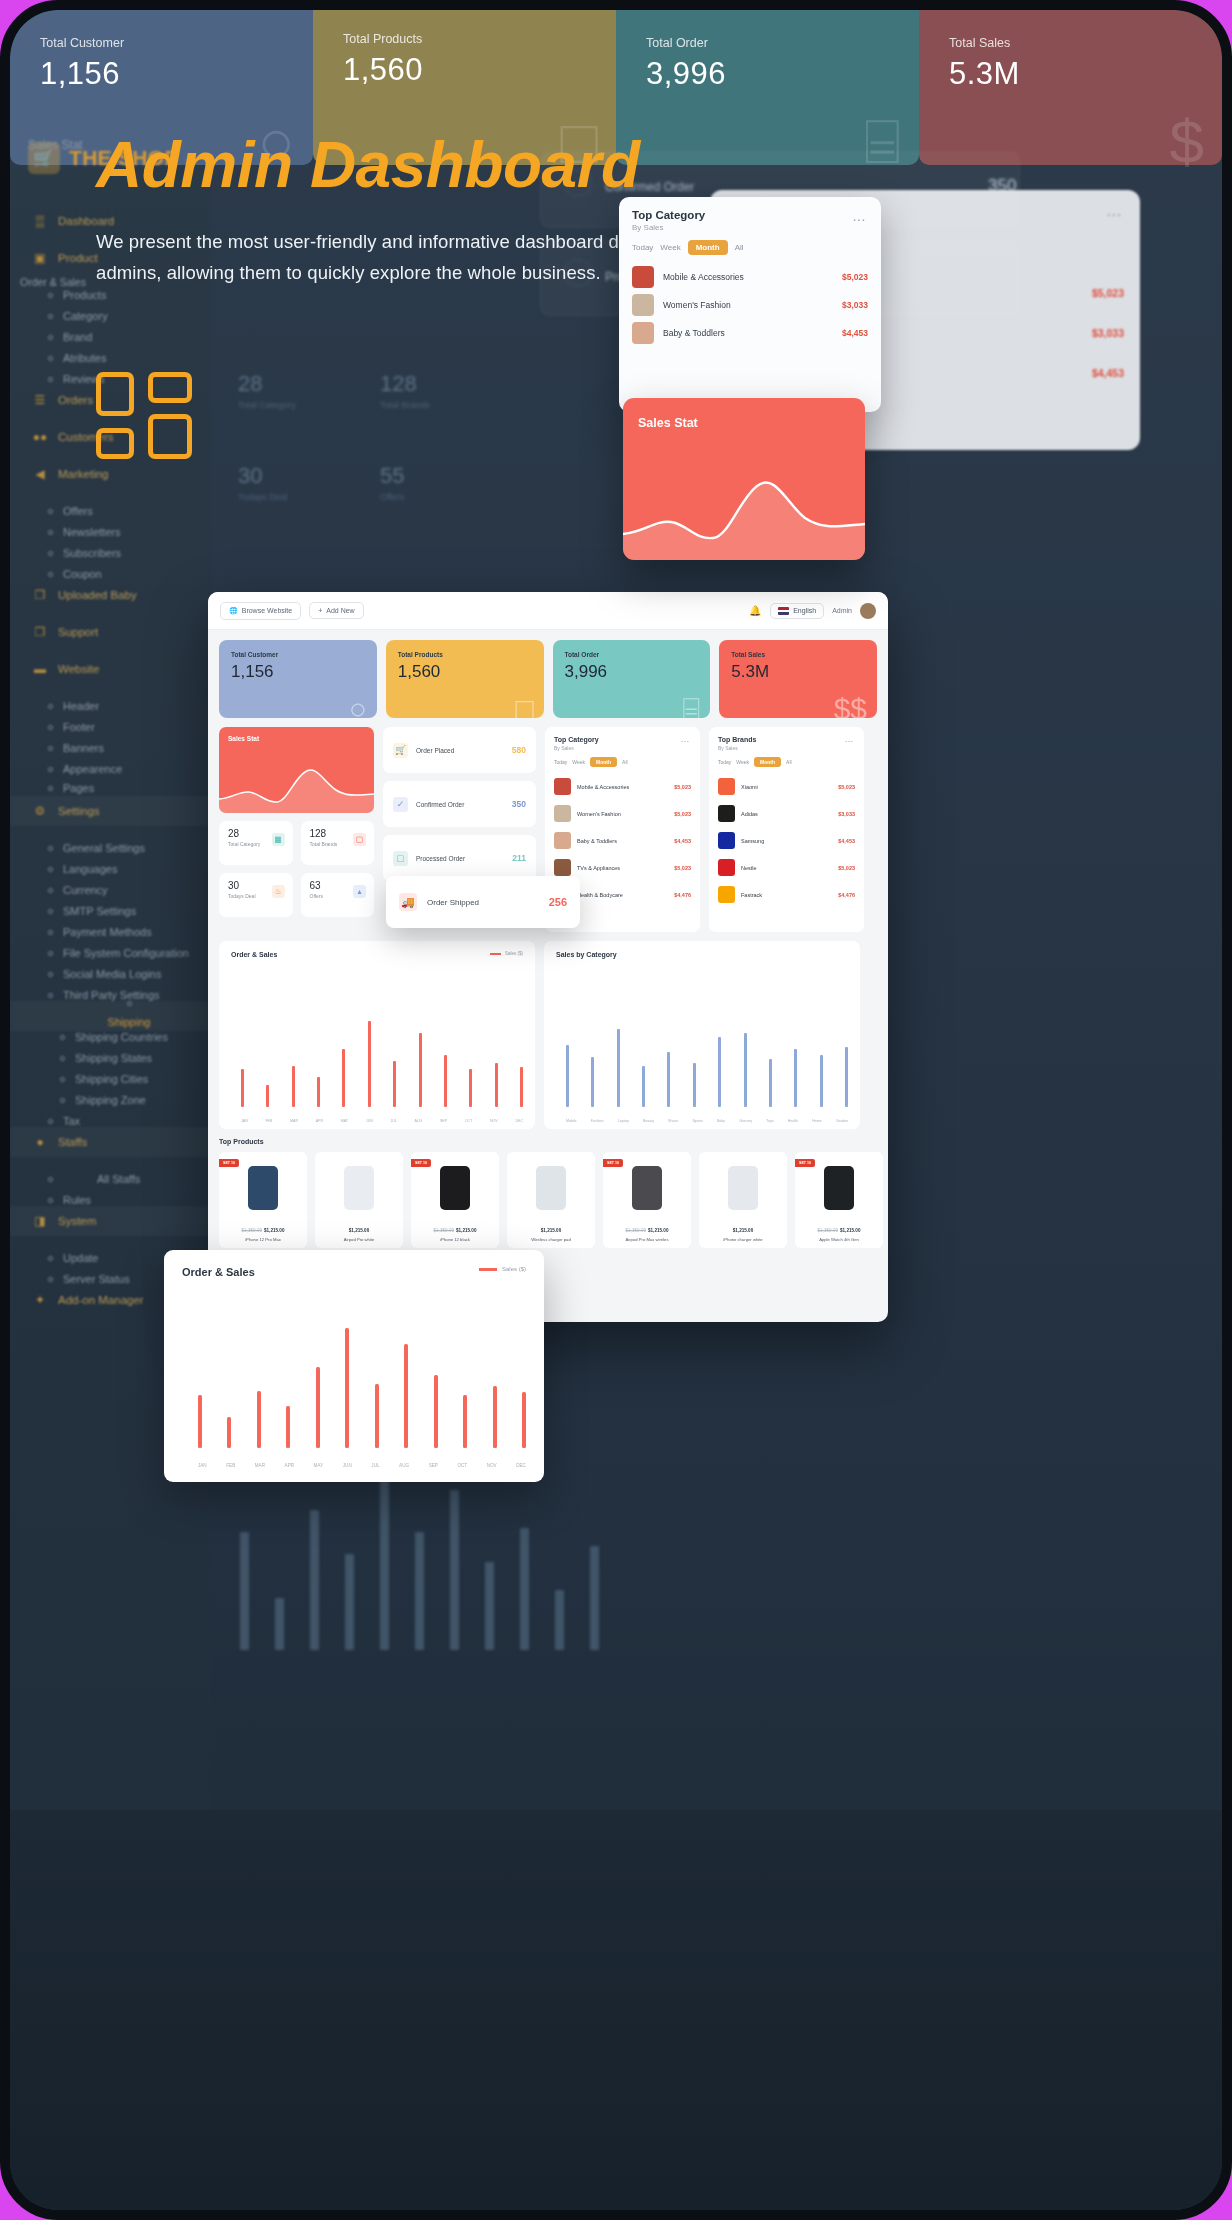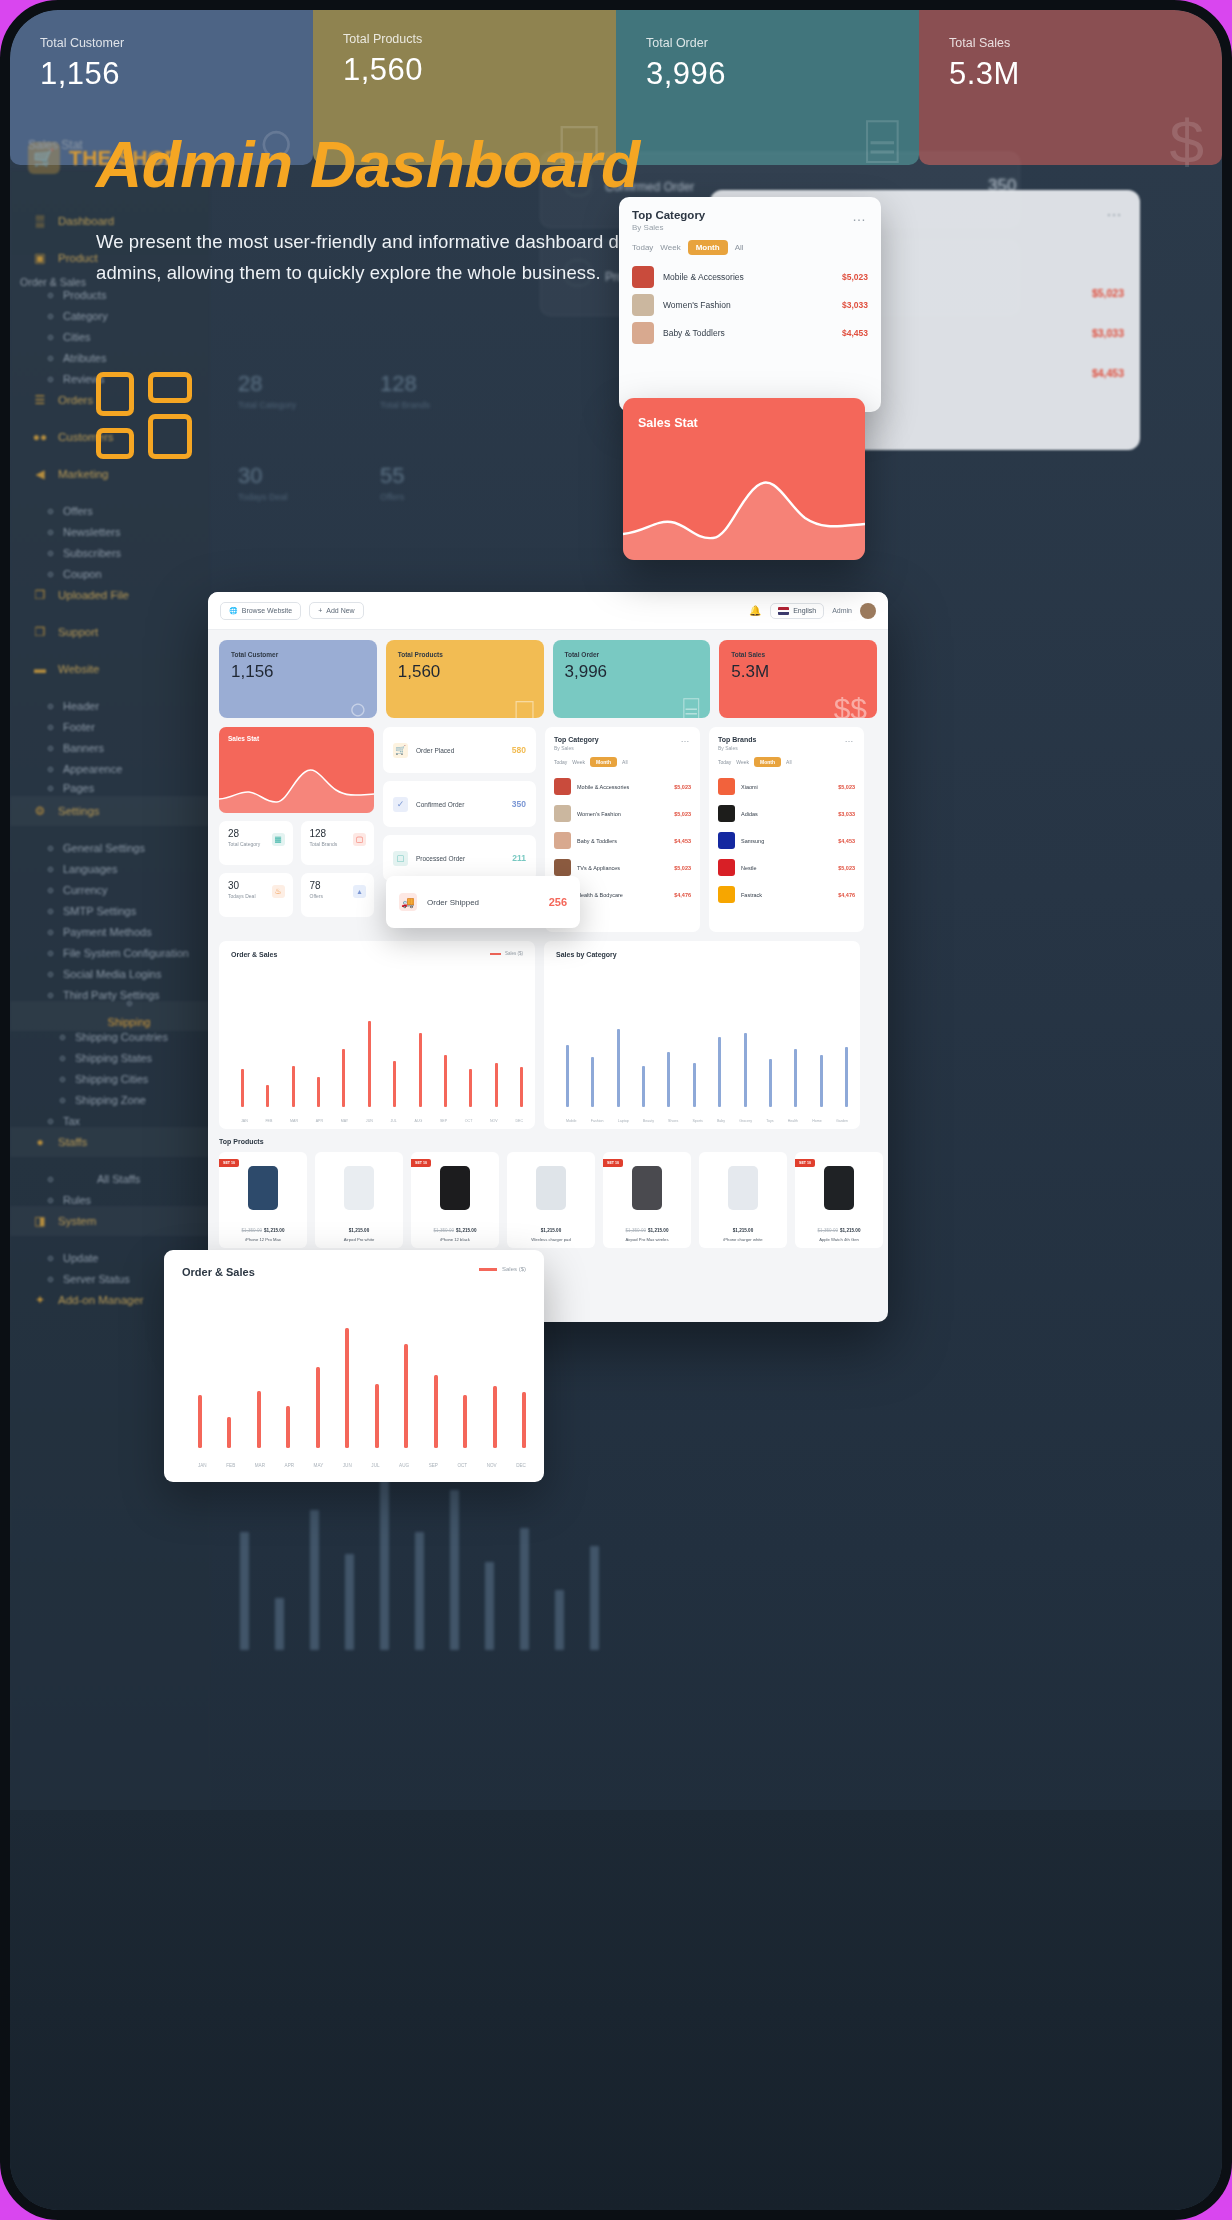--- a/index.html
+++ b/index.html
@@ -388,21 +388,21 @@
             <div class="bd-item sub" style="top: 270px;">
               <span class="dot"></span>
               <span>Products</span>
             </div>
             <div class="bd-item sub" style="top: 291px;">
               <span class="dot"></span>
               <span>Category</span>
             </div>
             <div class="bd-item sub" style="top: 312px;">
               <span class="dot"></span>
-              <span>Cities</span>
+              <span>Brand</span>
             </div>
             <div class="bd-item sub" style="top: 333px;">
               <span class="dot"></span>
               <span>Atributes</span>
             </div>
             <div class="bd-item sub" style="top: 354px;">
               <span class="dot"></span>
               <span>Reviews</span>
             </div>
             <div class="bd-item" style="top: 375px;">
@@ -428,21 +428,21 @@
             <div class="bd-item sub" style="top: 528px;">
               <span class="dot"></span>
               <span>Subscribers</span>
             </div>
             <div class="bd-item sub" style="top: 549px;">
               <span class="dot"></span>
               <span>Coupon</span>
             </div>
             <div class="bd-item" style="top: 570px;">
               <span class="ic">❐</span>
-              <span>Uploaded File</span>
+              <span>Uploaded Baby</span>
             </div>
             <div class="bd-item" style="top: 607px;">
               <span class="ic">❐</span>
               <span>Support</span>
             </div>
             <div class="bd-item" style="top: 644px;">
               <span class="ic">▬</span>
               <span>Website</span>
             </div>
             <div class="bd-item sub" style="top: 681px;">
@@ -715,21 +715,21 @@
                 <div class="i" style="background:#fde8e4;color:#f4675a">▢</div>
               </div>
             </div>
             <div class="mini-stats">
               <div class="ms">
                 <div class="v">30</div>
                 <div class="l">Todays Deal</div>
                 <div class="i" style="background:#fdeee4;color:#f0913f">♨</div>
               </div>
               <div class="ms">
-                <div class="v">78</div>
+                <div class="v">63</div>
                 <div class="l">Offers</div>
                 <div class="i" style="background:#e7eefb;color:#7b97d4">▴</div>
               </div>
             </div>
           </div>
 
           <div class="col-b">
             <div class="order-item">
               <div class="ic" style="background:#fdf3e0;color:#f2bc53">🛒</div>
               <div class="nm">Order Placed</div>

